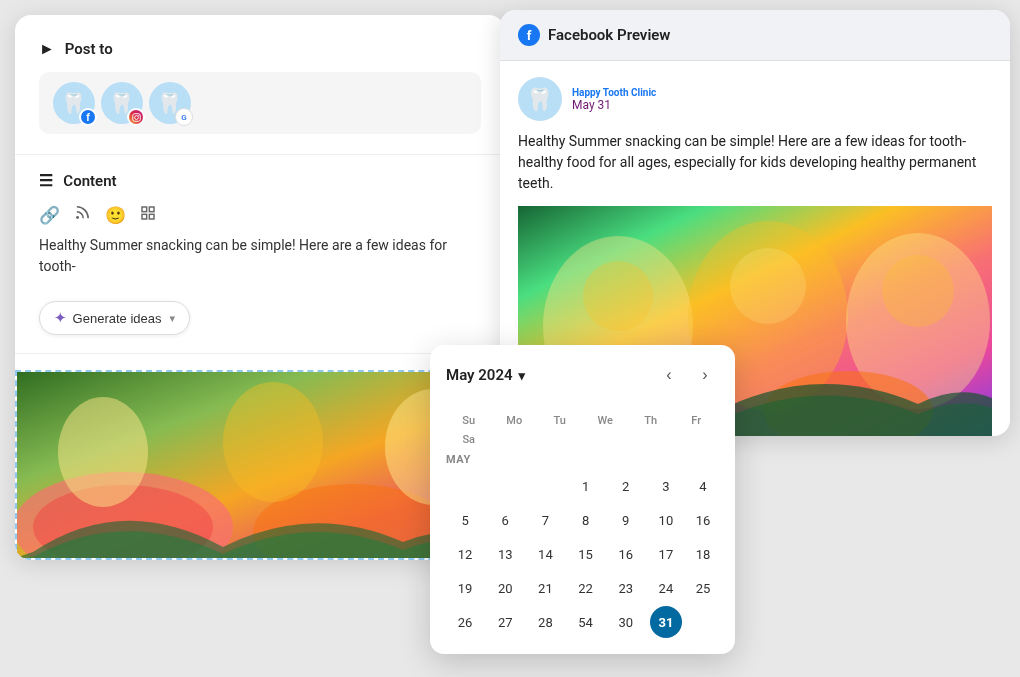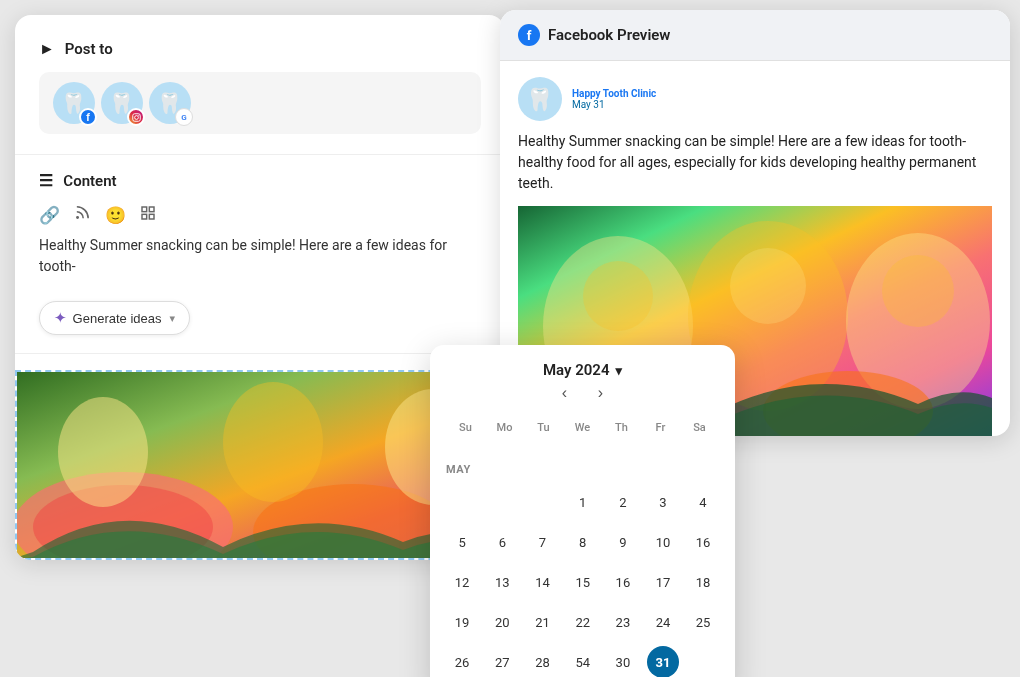--- a/index.html
+++ b/index.html
@@ -226,22 +226,22 @@
       flex-shrink: 0;
     }
 
     .fb-author-name {
       font-weight: 700;
       font-size: 10px;
       color: #1a77f2;
     }
 
     .fb-date {
-      font-size: 10px;
-      color: #0369a1;
+      font-size: 12px;
+      color: #701a75;
     }
 
     .fb-post-text {
       font-size: 14px;
       color: #222;
       line-height: 1.5;
       margin-bottom: 12px;
     }
 
     .fb-post-image {
@@ -263,22 +263,21 @@
       border-radius: 14px;
       box-shadow: 0 8px 32px rgba(0,0,0,0.18);
       padding: 16px;
       z-index: 10;
     }
 
     .cal-header {
       display: flex;
       align-items: center;
       justify-content: space-between;
-      margin-bottom: 11px;
-      flex-direction: column;
+      margin-bottom: 22px;
     }
 
     .cal-month-select {
       display: flex;
       align-items: center;
       gap: 6px;
       font-size: 15px;
       font-weight: 600;
       color: #222;
       cursor: pointer;
@@ -302,22 +301,22 @@
       align-items: center;
       justify-content: center;
     }
 
     .cal-grid {
       width: 100%;
     }
 
     .cal-day-headers {
       display: grid;
-      grid-template-columns: repeat(7, 1fr);
-      margin-bottom: 22px;
+      grid-template-columns: repeat(6, 1fr);
+      margin-bottom: 0;
     }
 
     .cal-day-header {
       text-align: center;
       font-size: 11px;
       color: #888;
       font-weight: 500;
       padding: 3px 0;
     }
 
@@ -520,21 +519,21 @@
   <div class="cal-grid">
     <div class="cal-day-headers">
       <div class="cal-day-header">Su</div>
       <div class="cal-day-header">Mo</div>
       <div class="cal-day-header">Tu</div>
       <div class="cal-day-header">We</div>
       <div class="cal-day-header">Th</div>
       <div class="cal-day-header">Fr</div>
       <div class="cal-day-header">Sa</div>
     </div>
-    <div id="cal-days-container" style="display: grid; grid-template-columns: repeat(5, 1fr); gap: 8px;">
+    <div id="cal-days-container" style="display: grid; grid-template-columns: repeat(6, 1fr); gap: 2px;">
         <div style="grid-column: span 7; font-size: 11px; font-weight: 700; color: rgb(136, 136, 136); letter-spacing: 0.5px; padding: 4px 0px 2px;">MAY</div>
         <div class="cal-day empty"></div>
         <div class="cal-day empty"></div>
         <div class="cal-day empty"></div>
         <div class="cal-day">1</div>
         <div class="cal-day">2</div>
         <div class="cal-day">3</div>
         <div class="cal-day">4</div>
         <div class="cal-day">5</div>
         <div class="cal-day">6</div>

